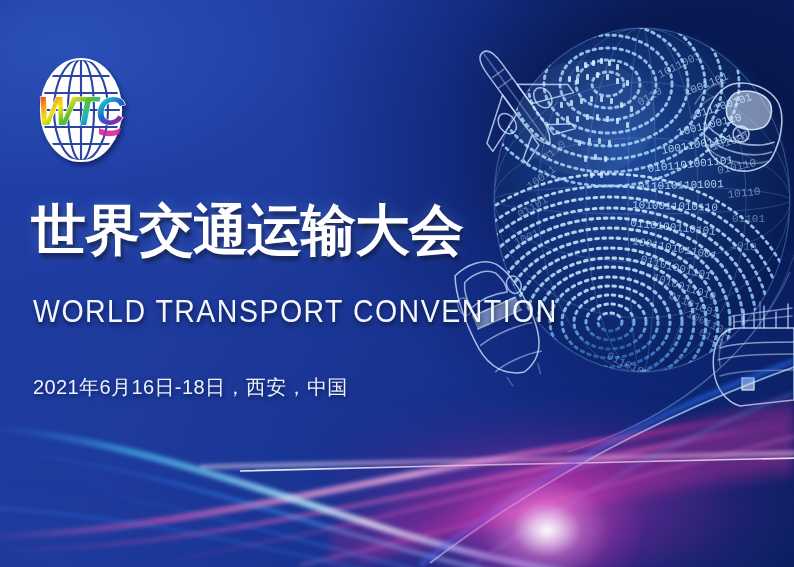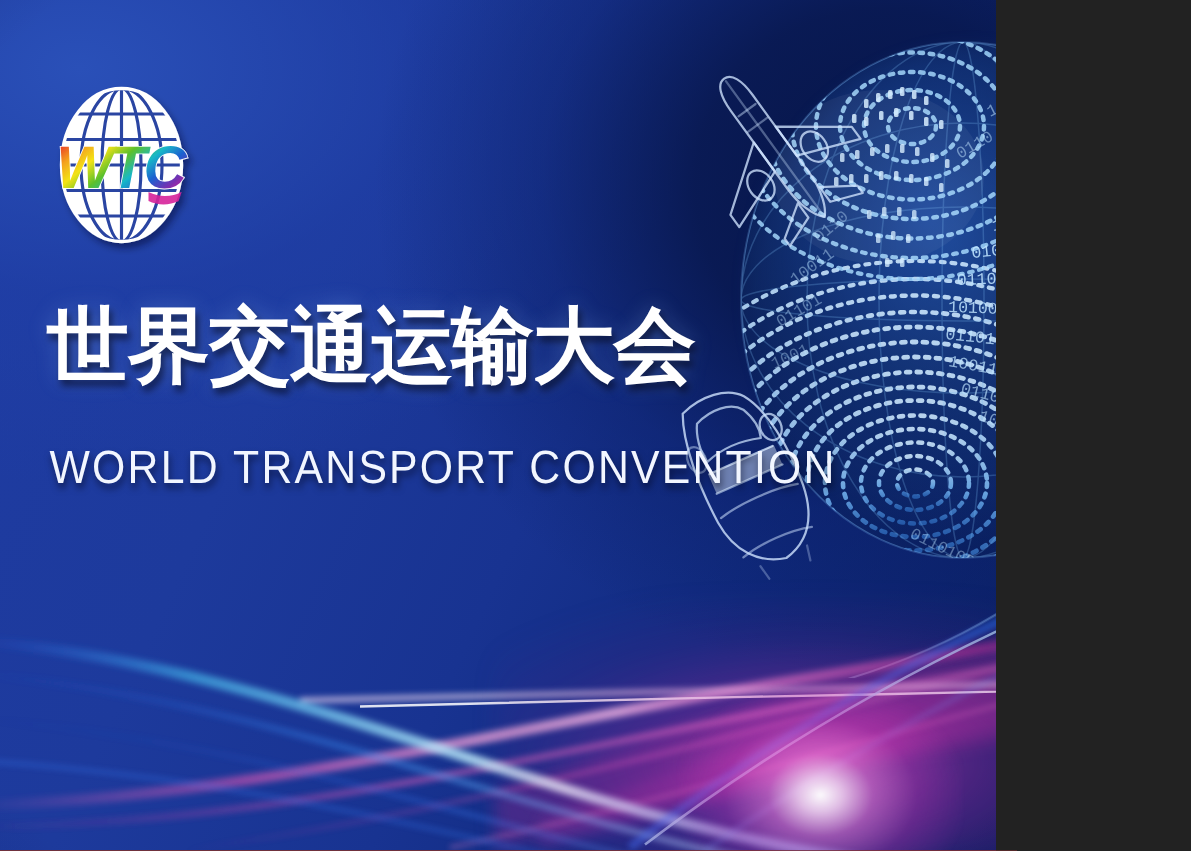--- a/index.html
+++ b/index.html
@@ -1,24 +1,24 @@
 <!DOCTYPE html>
 <html><head>
 <meta charset="utf-8">
 <title>WTC Banner</title>
 <style>
   html,body{margin:0;padding:0;background:#222;}
   *{box-sizing:border-box;}
 
   #banner{
     position:relative;
-    width:664px;height:567px;
+    width:794px;height:567px;
     overflow:hidden;
     font-family:"Liberation Sans","DejaVu Sans",sans-serif;
-    background:#ef4444;
+    background:#a16207;
     padding-left:26px;
   }
 
   
   .bg-base{
     position:absolute;inset:0;
     background:
       radial-gradient(ellipse 70% 80% at 88% 22%, #07164a 0%, rgba(7,22,74,0.85) 26%, rgba(10,30,100,0.45) 48%, rgba(20,56,150,0) 72%),
       radial-gradient(ellipse 90% 70% at 8% 8%, #2a50b8 0%, rgba(32,64,168,0.55) 38%, rgba(30,58,158,0) 70%),
       linear-gradient(115deg,#1f3ca3 0%,#1d3a9c 32%,#183391 55%,#102a7e 74%,#0a1f63 100%);
@@ -413,15 +413,16 @@
         <text x="53" y="73" text-anchor="middle" font-family="'Liberation Sans','DejaVu Sans',sans-serif" font-size="40" font-weight="bold" font-style="italic" fill="url(#wtcRainbow)" stroke="#ffffff" stroke-width="1.1" paint-order="stroke" letter-spacing="-2">WTC</text>
 
         <path d="M72 76 C80 80 88 79 94 76 L92 82 C86 85 78 85 72 82 Z" fill="#d6229a" opacity="0.9"></path>
       </g>
     </svg>
 
     <div class="title-cn">世界交通运输大会</div>
 
     <div class="title-en">WORLD TRANSPORT CONVENTION</div>
 
+    <div class="title-date">2021年6月16日-18日，西安，中国</div>
   </div>
 
 </div>
 
 </body></html>

